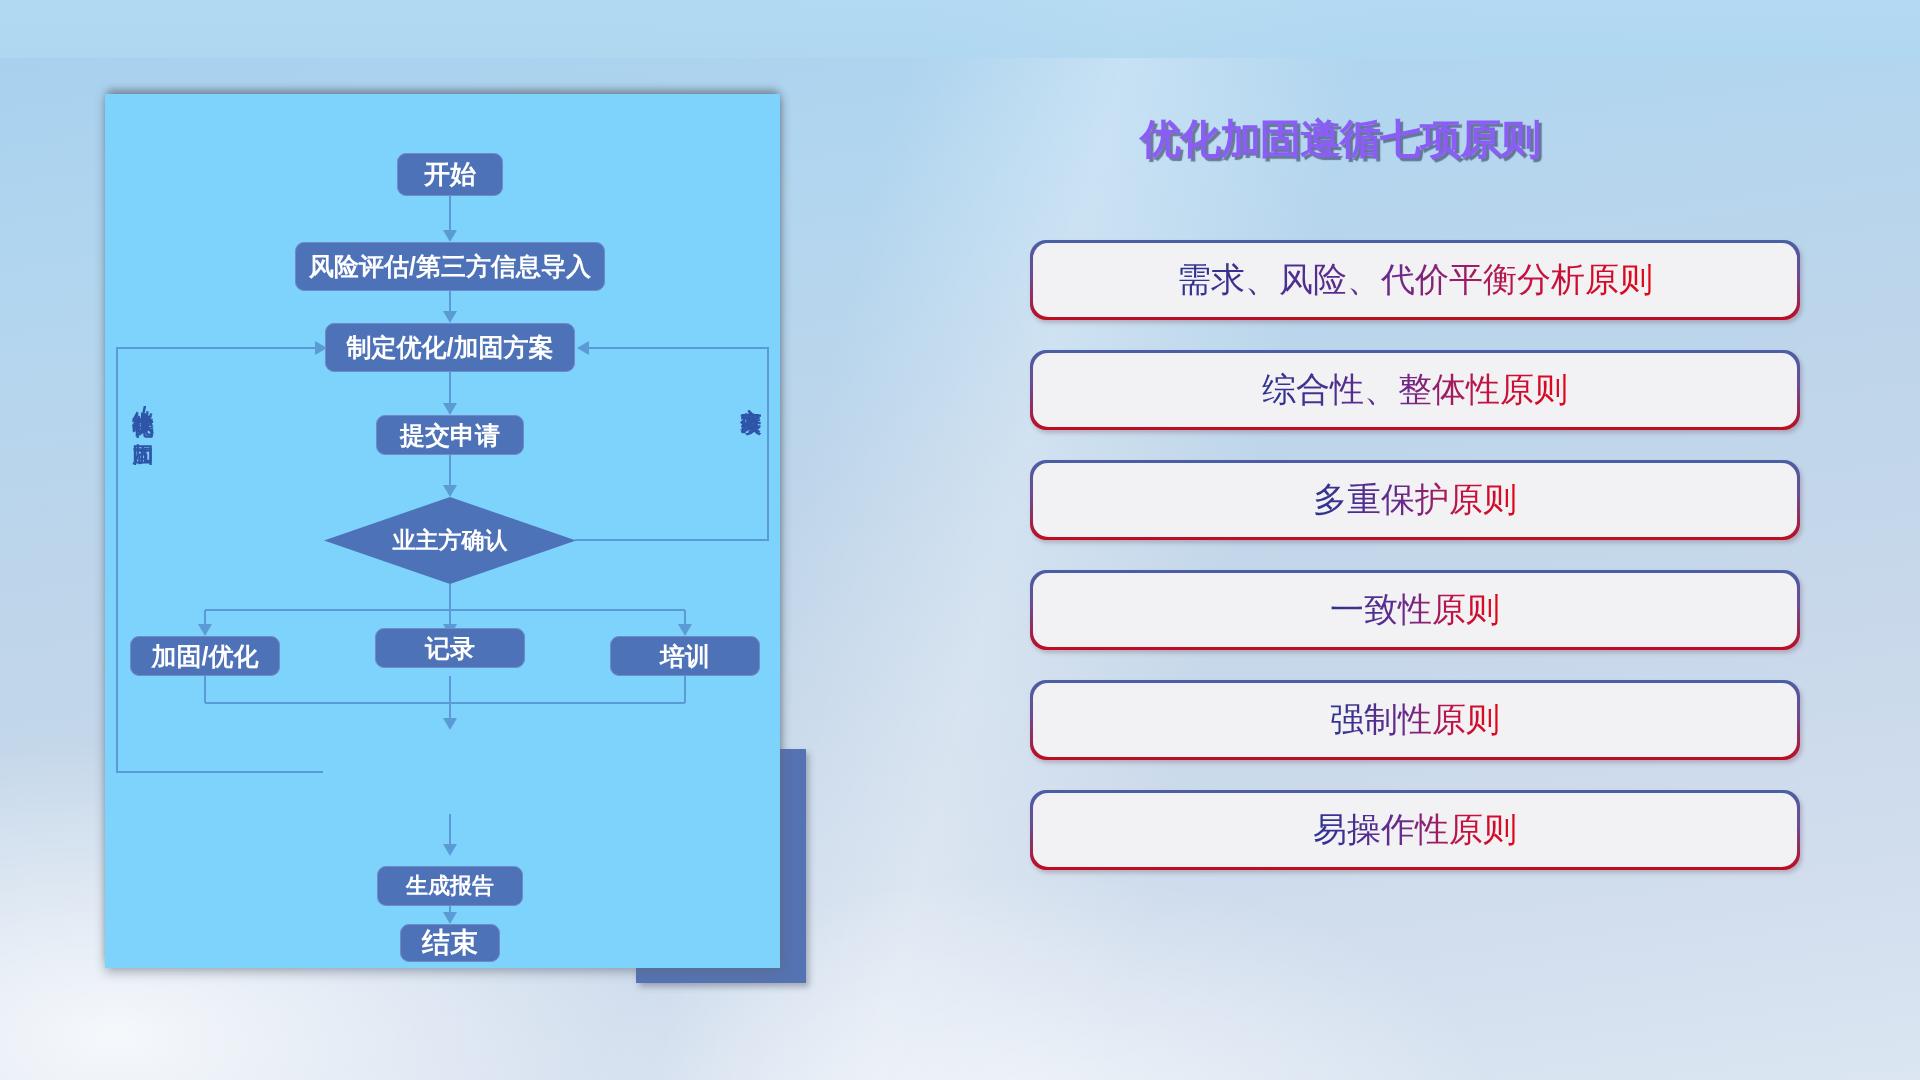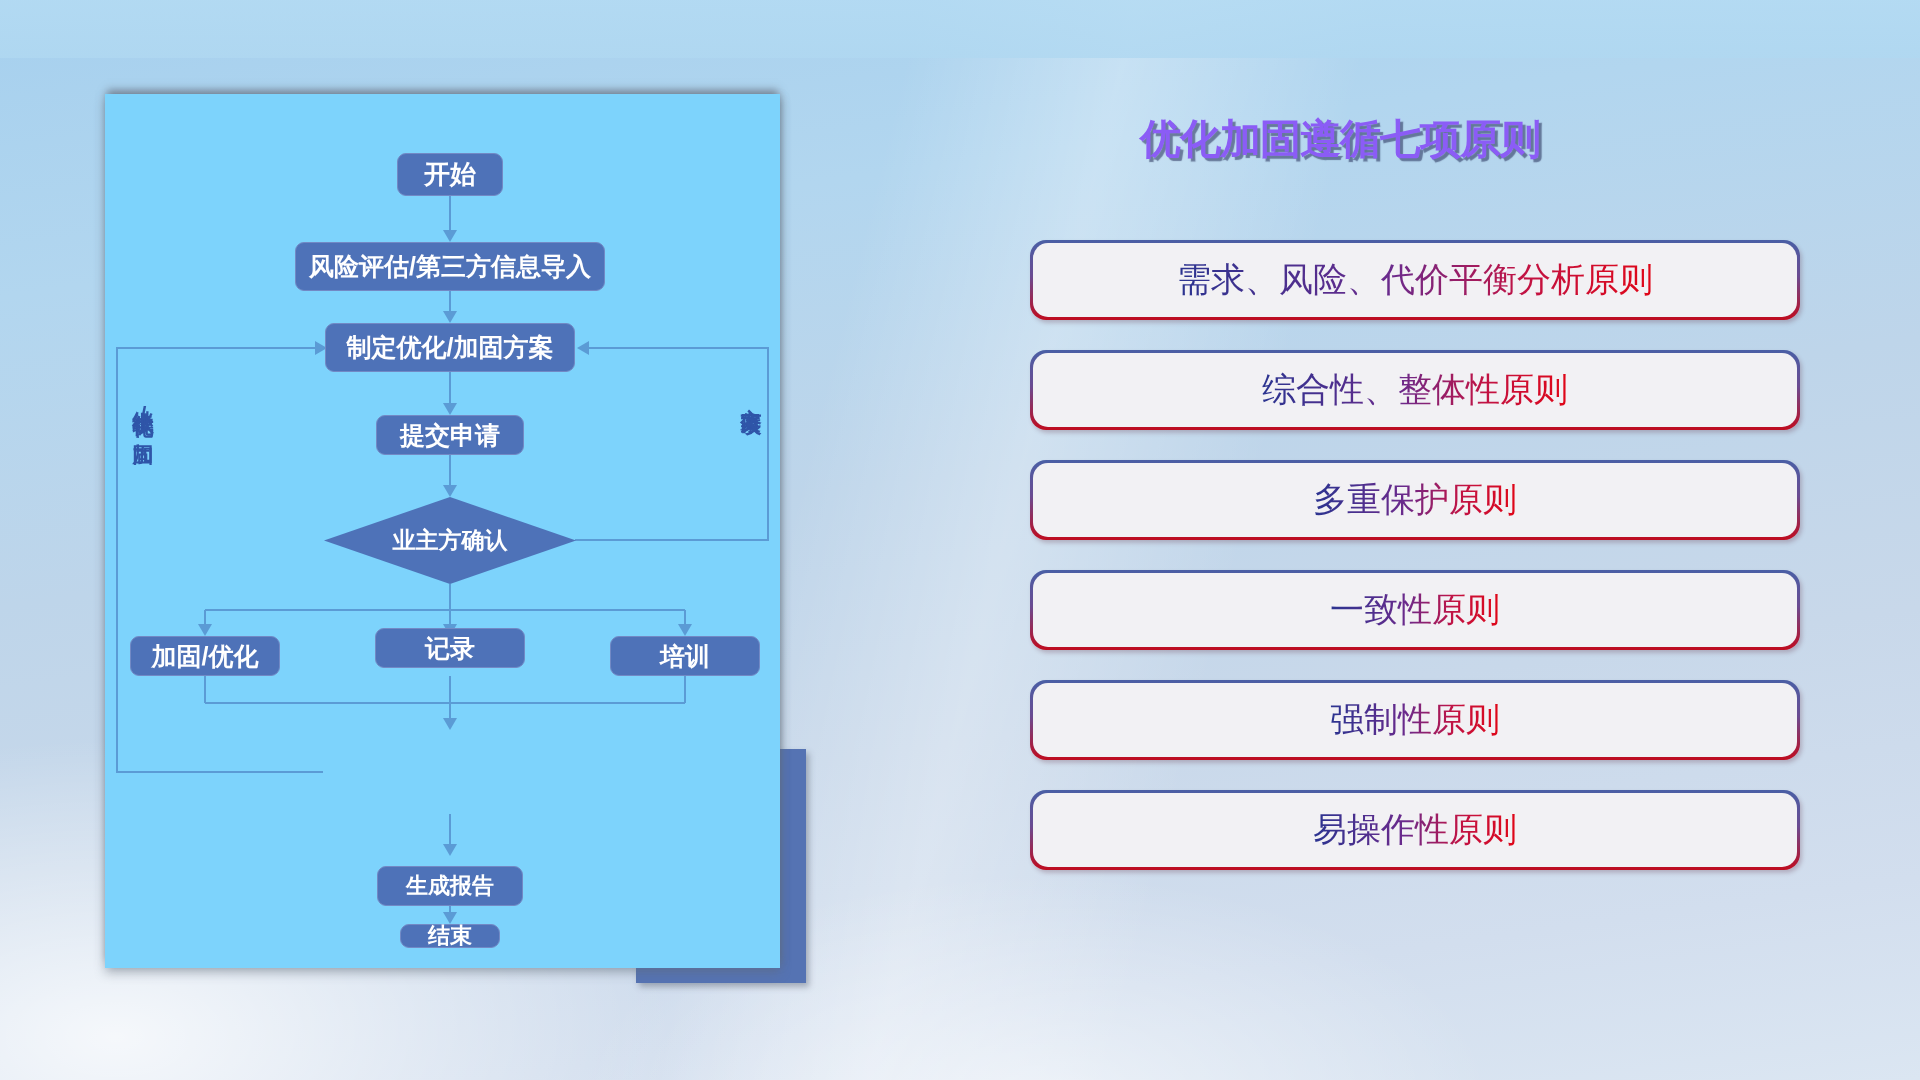--- a/index.html
+++ b/index.html
@@ -131,21 +131,21 @@
 
   <div class="fnode" style="left:25px;top:542px;width:150px;height:40px;font-size:25px;">加固/优化</div>
 
   <div class="fnode" style="left:270px;top:534px;width:150px;height:40px;font-size:25px;">记录</div>
 
   <div class="fnode" style="left:505px;top:542px;width:150px;height:40px;font-size:25px;">培训</div>
 
 
   <div class="fnode" style="left:272px;top:772px;width:146px;height:40px;font-size:22px;">生成报告</div>
 
-  <div class="fnode" style="left:295px;top:830px;width:100px;height:24px;font-size:22px;">结束</div>
+  <div class="fnode" style="left:295px;top:830px;width:100px;height:38px;font-size:28px;">结束</div>
 
   <div class="vlabel" style="left:24px;top:300px;">继续优化/加固</div>
 
   <div class="vlabel" style="left:632px;top:297px;">方案修改</div>
 </div>
 
 <div class="title">优化加固遵循七项原则</div>
 
 <div class="principles">
   <div class="p-box">

